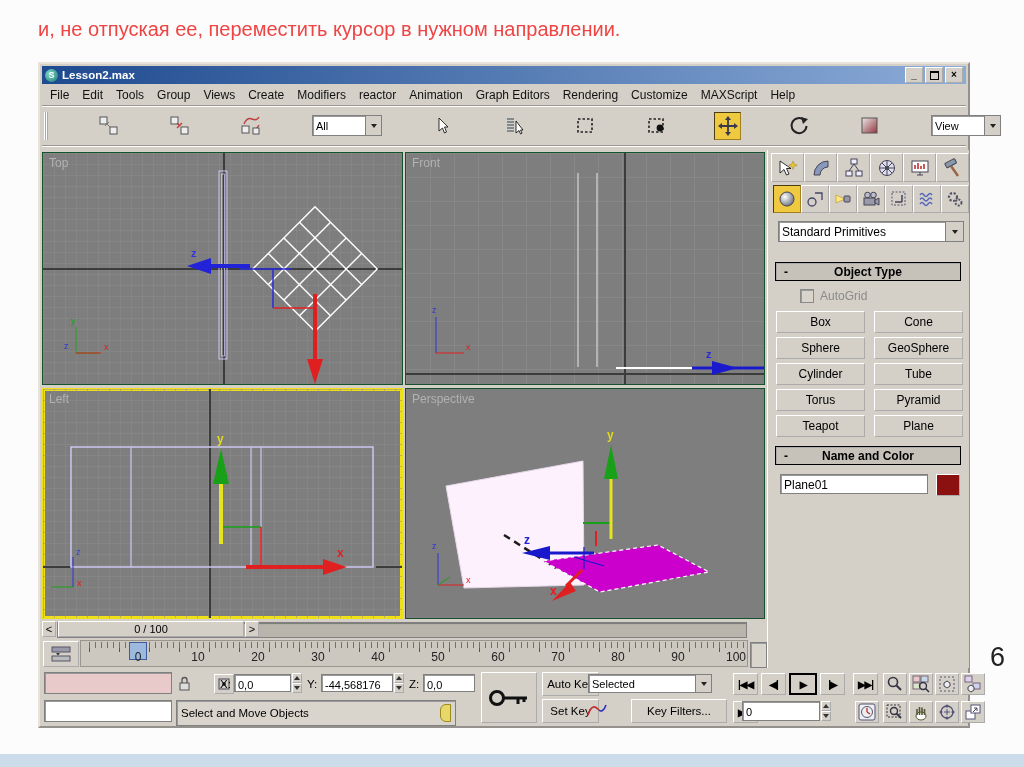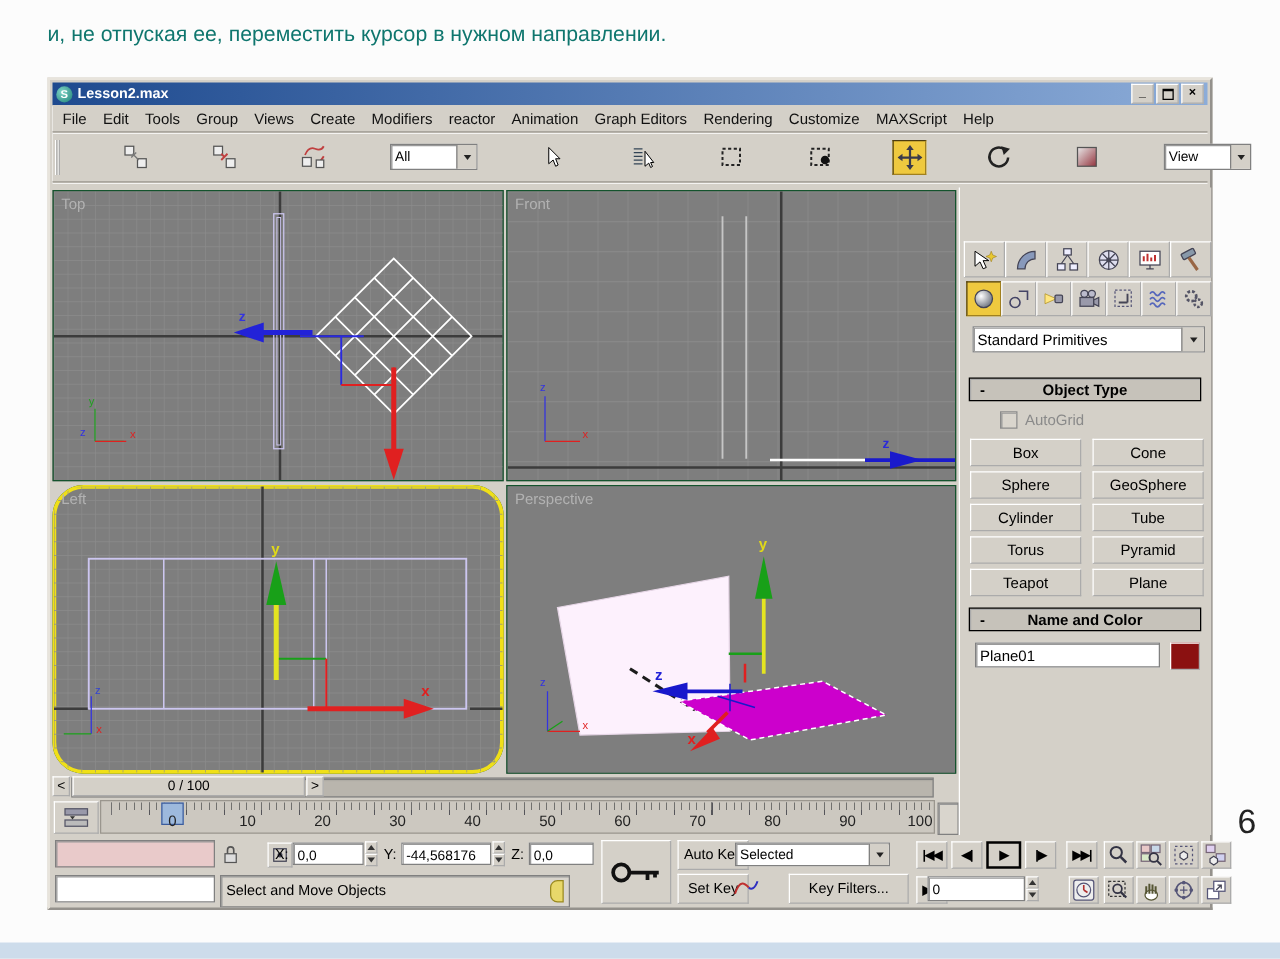--- a/index.html
+++ b/index.html
@@ -1,18 +1,18 @@
 <!DOCTYPE html>
 <html style="--chrome: #d4d0c8; --title-a: #1e4a8f; --title-b: #8cacd8; --vpbg: #7e7e7e; --active-vp: #f0e018; --pressed: #efc93f; --wire: #ccc6f0; --plane-light: #fdf1fd; --plane-sel: #cc00cc; --swatch: #8b1111; --pink: #e9caca; --strip: #cddceb;"><head>
 <meta charset="utf-8">
 <style>
   html,body{margin:0;padding:0;}
   body{width:1024px;height:767px;position:relative;background:#fcfcfc;
        font-family:"Liberation Sans", sans-serif; overflow:hidden;}
-  .caption{position:absolute;left:38px;top:18px;font-size:17px;color:#0f766e;}
+  .caption{position:absolute;left:38px;top:18px;font-size:20px;color:#ef4444;}
   .page-number{position:absolute;left:990px;top:642px;font-size:27px;color:#222;}
   .bottom-strip{position:absolute;left:0;right:0;bottom:0;height:13px;background:var(--strip,#cddceb);}
 
   
   .window{position:absolute;left:38px;top:62px;width:932px;height:666px;
           background:var(--chrome,#d4d0c8);border:2px outset #e8e4dc;box-sizing:border-box;
           font-size:12px;color:#000;}
   .titlebar{position:absolute;left:2px;top:2px;right:2px;height:18px;
             background:linear-gradient(90deg,var(--title-a,#1e4a8f),var(--title-b,#8cacd8));
             display:flex;align-items:center;padding:0 3px;color:#fff;}
@@ -38,21 +38,21 @@
   .combo .val{width:46px;padding:0 3px;font-size:11px;overflow:hidden;white-space:nowrap;}
   .combo .drop{width:15px;height:100%;background:var(--chrome,#d4d0c8);border-left:1px solid #808080;
                display:flex;align-items:center;justify-content:center;}
   .tri-down{width:0;height:0;border-left:3.5px solid transparent;border-right:3.5px solid transparent;border-top:4px solid #222;}
   .tb-field{width:86px;height:18px;background:#fff;border:1px solid #808080;box-shadow:inset 1px 1px 0 #999;margin-left:4px;}
 
   
   .vp{position:absolute;background:var(--vpbg,#7e7e7e);border:1px solid #14532d;box-sizing:border-box;overflow:hidden;}
   .vp-top{left:2px;top:88px;width:361px;height:233px;}
   .vp-front{left:365px;top:88px;width:360px;height:233px;}
-  .vp-left{left:2px;top:324px;width:361px;height:231px;outline:3px solid var(--active-vp,#f0e018);outline-offset:-3px;border-radius:25px;}
+  .vp-left{left:2px;top:324px;width:361px;height:231px;outline:3px solid var(--active-vp,#f0e018);outline-offset:-3px;}
   .vp-persp{left:365px;top:324px;width:360px;height:231px;}
   .vp-label{position:absolute;left:6px;top:3px;color:#b2b2b2;font-size:12px;z-index:3;}
   .vp svg{position:absolute;left:0;top:0;}
 
   
   .timeslider{position:absolute;left:2px;top:557px;width:707px;height:17px;}
   .ts-track{position:absolute;left:15px;right:2px;top:1px;height:14px;background:#b9b5ad;
             border:1px solid #808080;box-shadow:inset 1px 1px 1px #777;}
   .ts-btn{position:absolute;top:0;height:16px;background:var(--chrome,#d4d0c8);border:1px outset #fff;
           box-sizing:border-box;display:flex;align-items:center;justify-content:center;font-size:11px;}
@@ -84,21 +84,21 @@
   .spin div{flex:1;background:var(--chrome,#d4d0c8);border:1px outset #fff;display:flex;align-items:center;justify-content:center;}
   .tri-u{width:0;height:0;border-left:3px solid transparent;border-right:3px solid transparent;border-bottom:4px solid #333;}
   .tri-d{width:0;height:0;border-left:3px solid transparent;border-right:3px solid transparent;border-top:4px solid #333;}
   .pb{font-size:10px;letter-spacing:-1px;font-weight:bold;}
   .play-box{border:2px solid #000;}
   .door{width:9px;height:16px;background:#e8d86a;border:1px solid #9a8a20;border-radius:6px 0 0 6px;}
 
   
   .cmdpanel{position:absolute;left:727px;top:86px;width:201px;height:518px;background:var(--chrome,#d4d0c8);
             border-left:1px solid #fff;}
-  .cp-abs{position:absolute;box-sizing:border-box;margin-top:40px;}
+  .cp-abs{position:absolute;box-sizing:border-box;}
   .tab{width:31px;height:27px;background:var(--chrome,#d4d0c8);border:1px outset #fff;display:flex;align-items:center;justify-content:center;}
   .cat{width:26px;height:26px;background:var(--chrome,#d4d0c8);border:1px outset #fff;display:flex;align-items:center;justify-content:center;}
   .cat.pressed{background:var(--pressed,#efc93f);border:1px inset #a08020;}
   .rollout-h{background:#c6c2ba;border:1px solid #000;height:19px;display:flex;align-items:center;
              font-weight:bold;font-size:12px;box-shadow:inset 1px 1px 0 #aaa;}
   .rollout-h .minus{margin:0 6px 0 8px;font-weight:bold;}
   .rollout-h .rtitle{flex:1;text-align:center;margin-right:18px;}
   .ot-grid{display:grid;grid-template-columns:89px 89px;gap:4px 9px;}
   .ot-btn{height:20px;background:var(--chrome,#d4d0c8);border:1px outset #fff;display:flex;align-items:center;
           justify-content:center;font-size:12px;}

